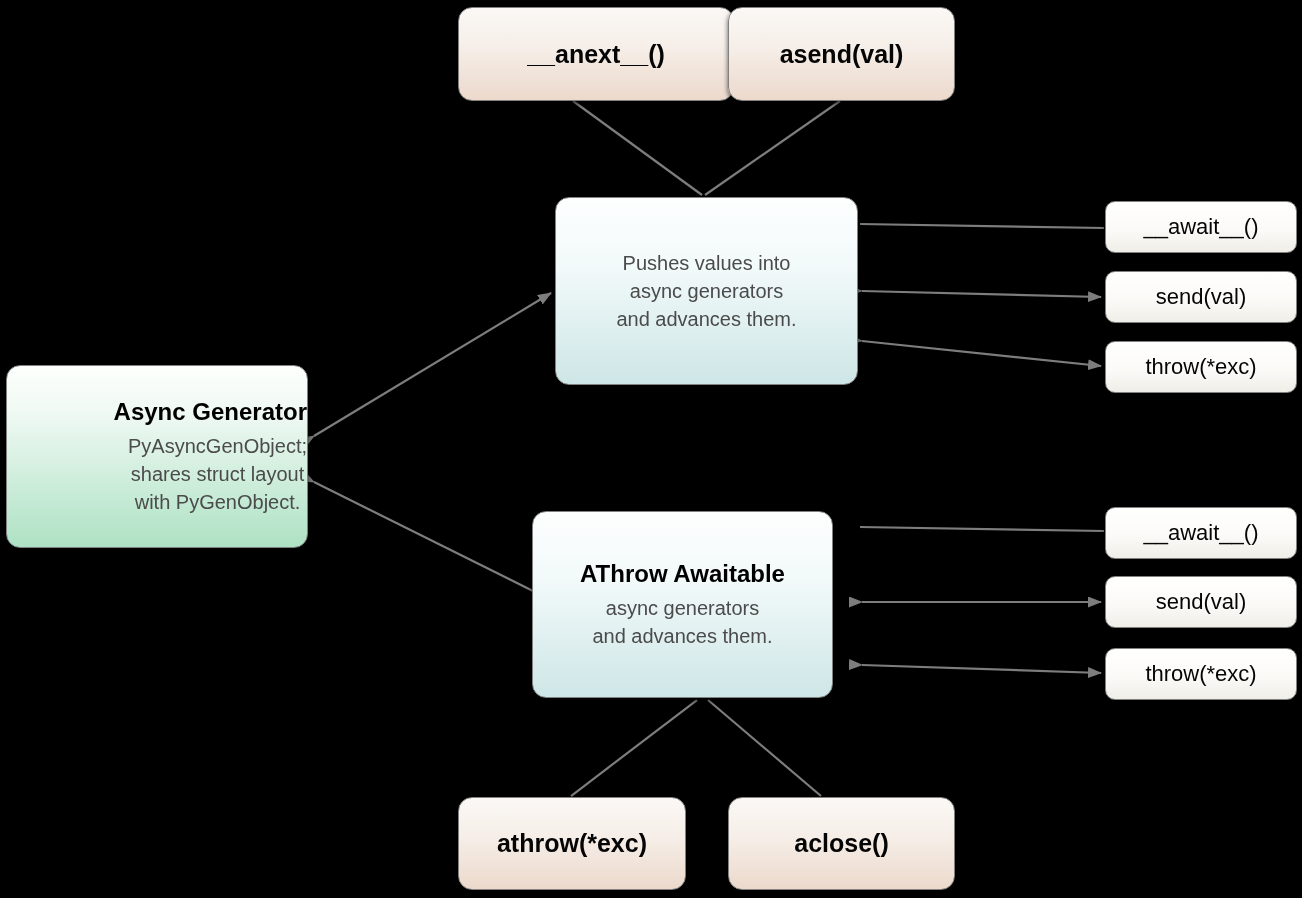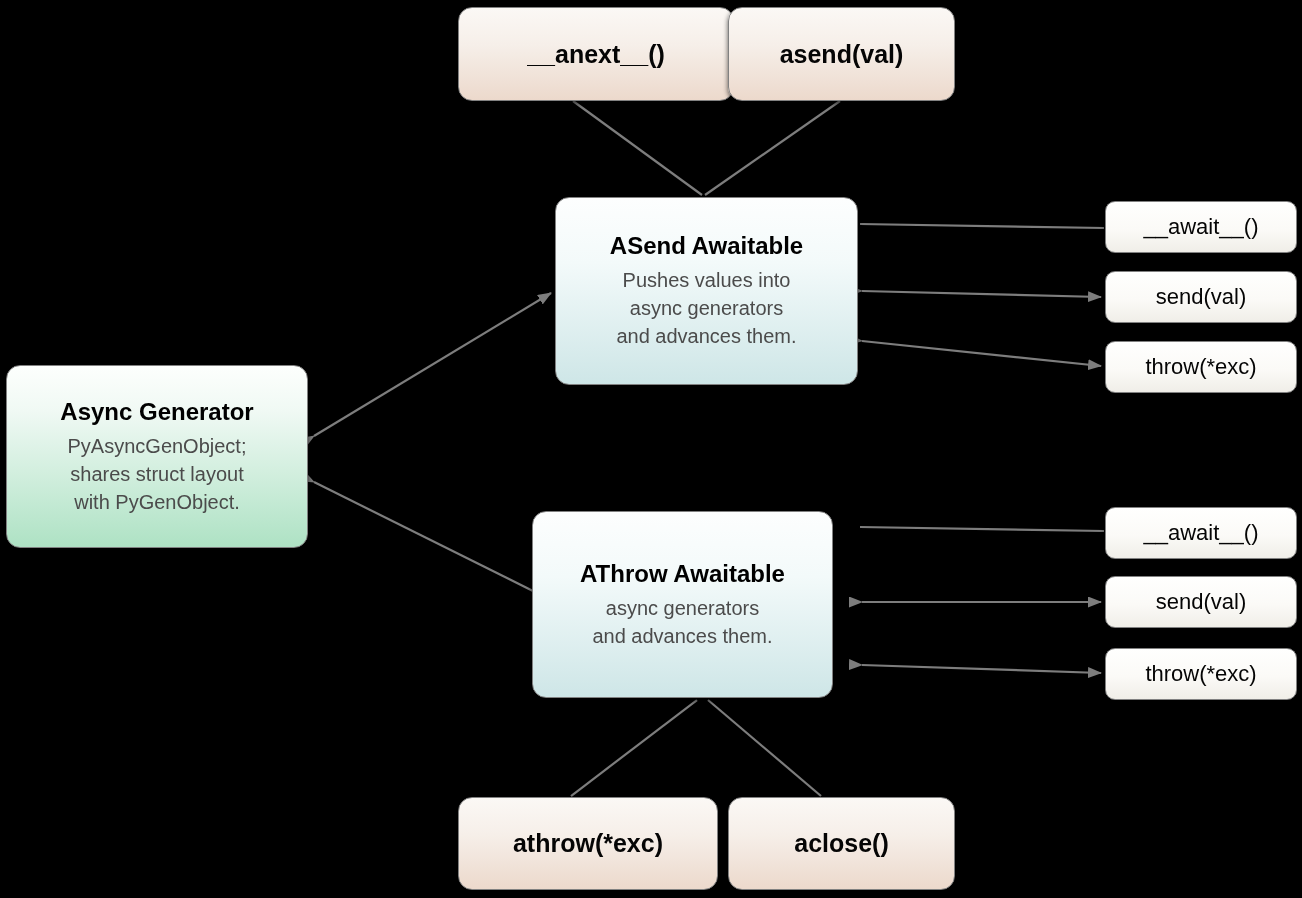--- a/index.html
+++ b/index.html
@@ -86,29 +86,28 @@
   </svg>
 
   <div class="node method" style="left:458px; top:7px; width:276px; height:94px;">
     <span>__anext__()</span>
   </div>
   <div class="node method" style="left:728px; top:7px; width:227px; height:94px;">
     <span>asend(val)</span>
   </div>
 
   <div class="node awaitable" style="left:555px; top:197px; width:303px; height:188px;">
-    <div class="card-title">ASend Awaitable</div>
     <div class="card-body">
       <div>Pushes values into</div>
       <div>async generators</div>
       <div>and advances them.</div>
     </div>
   </div>
 
-  <div class="node generator" style="left:6px; top:365px; width:302px; height:183px;">
+  <div class="node generator" style="left:6px; top:365px; width:302px; height:183px;align-items:flex-end;">
     <div class="card-title">Async Generator</div>
     <div class="card-body">
       <div>PyAsyncGenObject;</div>
       <div>shares struct layout</div>
       <div>with PyGenObject.</div>
     </div>
   </div>
 
   <div class="node awaitable" style="left:532px; top:511px; width:301px; height:187px;">
     <div class="card-title">AThrow Awaitable</div>
@@ -131,20 +130,20 @@
   <div class="node plain" style="left:1105px; top:507px; width:192px; height:52px;">
     <span>__await__()</span>
   </div>
   <div class="node plain" style="left:1105px; top:576px; width:192px; height:52px;">
     <span>send(val)</span>
   </div>
   <div class="node plain" style="left:1105px; top:648px; width:192px; height:52px;">
     <span>throw(*exc)</span>
   </div>
 
-  <div class="node method" style="left:458px; top:797px; width:260px; height:93px;">
+  <div class="node method" style="left:458px; top:797px; width:228px; height:93px;">
     <span>athrow(*exc)</span>
   </div>
   <div class="node method" style="left:728px; top:797px; width:227px; height:93px;">
     <span>aclose()</span>
   </div>
 
 </div>
 
 </body></html>

